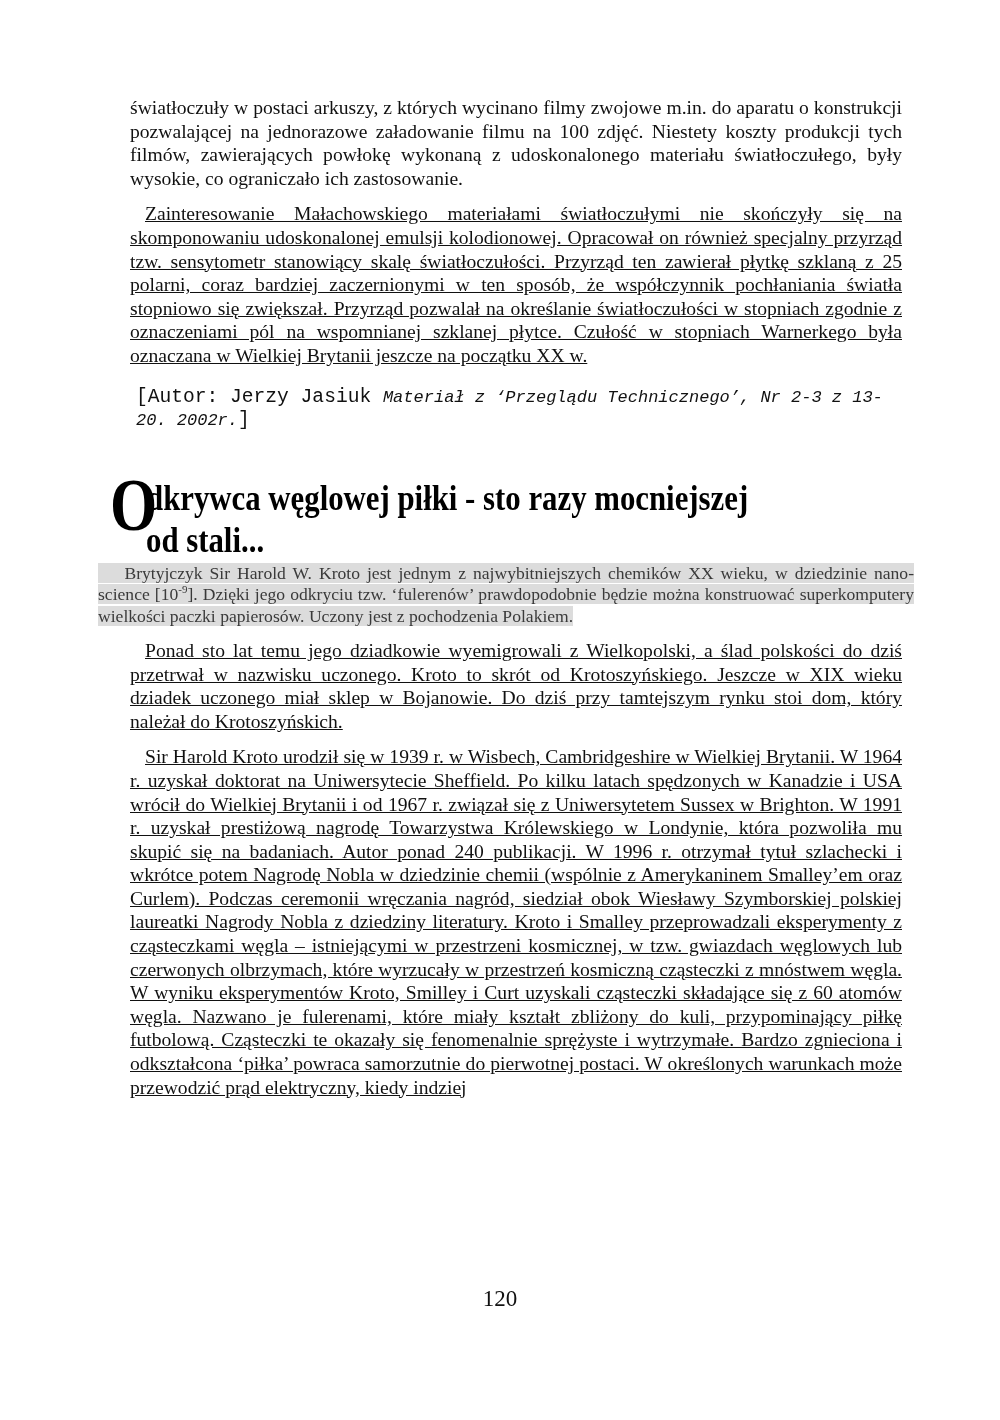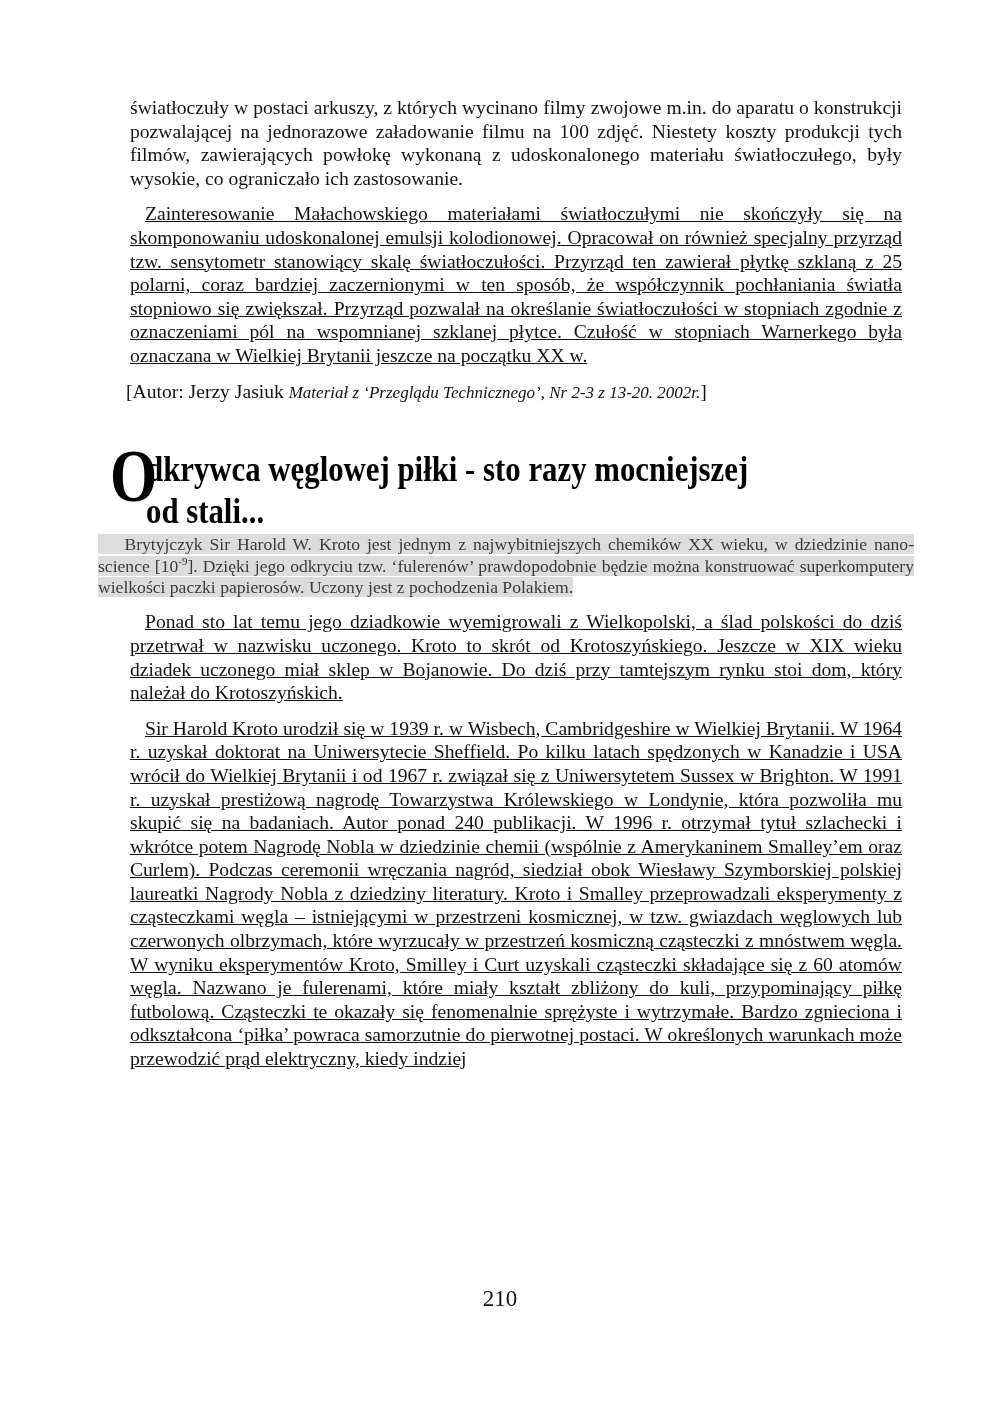--- a/index.html
+++ b/index.html
@@ -5,21 +5,21 @@
     html, body { margin: 0; padding: 0; background: #ffffff; }
     body { width: 1000px; height: 1420px; position: relative; overflow: hidden; }
     .page {
       position: absolute; left: 118px; top: 84px; width: 796px;
       font-family: "Liberation Serif", "DejaVu Serif", serif;
       font-size: 19.6px; line-height: 23.6px; color: #111111;
       text-align: justify;
     }
     .para { margin: 12px; text-indent: 0; }
     .para.indent { text-indent: 15px; text-decoration: underline; }
-    .citation { margin: 8px; text-align: left; }
+    .citation { margin: 18px; text-align: left; font-family: Liberation Mono, monospace; }
     .citation .src { font-style: italic; font-size: 17px; }
     .heading {
       position: relative; margin: 38px 0 0 -8px; height: 92px;
       font-family: "Liberation Serif", "DejaVu Serif", serif;
       font-weight: bold; color: #000;
     }
     .dropcap {
       position: absolute; left: 0; top: 0;
       font-size: 74px; line-height: 68px; font-weight: bold;
       transform: scaleX(0.82); transform-origin: left top;
@@ -60,13 +60,13 @@
     <span class="heading-line1">dkrywca węglowej piłki - sto razy mocniejszej</span>
     <span class="heading-line2">od stali...</span>
   </div>
 
   <p class="lead"><span class="hl">  <span>Brytyjczyk Sir Harold W. Kroto jest jednym z najwybitniejszych chemików XX wieku, w dziedzinie nano-science [10</span><sup>-9</sup><span>]. Dzięki jego odkryciu tzw. ‘fulerenów’ prawdopodobnie będzie można konstruować superkomputery wielkości paczki papierosów. Uczony jest z pochodzenia Polakiem.</span></span></p>
 
   <p class="para indent" style="text-align-last:left;">Ponad sto lat temu jego dziadkowie wyemigrowali z Wielkopolski, a ślad polskości do dziś przetrwał w nazwisku uczonego. Kroto to skrót od Krotoszyńskiego. Jeszcze w XIX wieku dziadek uczonego miał sklep w Bojanowie. Do dziś przy tamtejszym rynku stoi dom, który należał do Krotoszyńskich.</p>
   <p class="para indent">Sir Harold Kroto urodził się w 1939 r. w Wisbech, Cambridgeshire w Wielkiej Brytanii. W 1964 r. uzyskał doktorat na Uniwersytecie Sheffield. Po kilku latach spędzonych w Kanadzie i USA wrócił do Wielkiej Brytanii i od 1967 r. związał się z Uniwersytetem Sussex w Brighton. W 1991 r. uzyskał prestiżową nagrodę Towarzystwa Królewskiego w Londynie, która pozwoliła mu skupić się na badaniach. Autor ponad 240 publikacji. W 1996 r. otrzymał tytuł szlachecki i wkrótce potem Nagrodę Nobla w dziedzinie chemii (wspólnie z Amerykaninem Smalley’em oraz Curlem). Podczas ceremonii wręczania nagród, siedział obok Wiesławy Szymborskiej polskiej laureatki Nagrody Nobla z dziedziny literatury. Kroto i Smalley przeprowadzali eksperymenty z cząsteczkami węgla – istniejącymi w przestrzeni kosmicznej, w tzw. gwiazdach węglowych lub czerwonych olbrzymach, które wyrzucały w przestrzeń kosmiczną cząsteczki z mnóstwem węgla.  W wyniku eksperymentów Kroto, Smilley i Curt uzyskali cząsteczki składające się z 60 atomów węgla. Nazwano je fulerenami, które miały kształt zbliżony do kuli, przypominający piłkę futbolową. Cząsteczki te okazały się fenomenalnie sprężyste i wytrzymałe. Bardzo zgnieciona i odkształcona ‘piłka’ powraca samorzutnie do pierwotnej postaci. W określonych warunkach może przewodzić prąd elektryczny, kiedy indziej</p>
 </div>
 
-<div class="page-number">210</div>
+<div class="page-number">120</div>
 
 </body></html>

